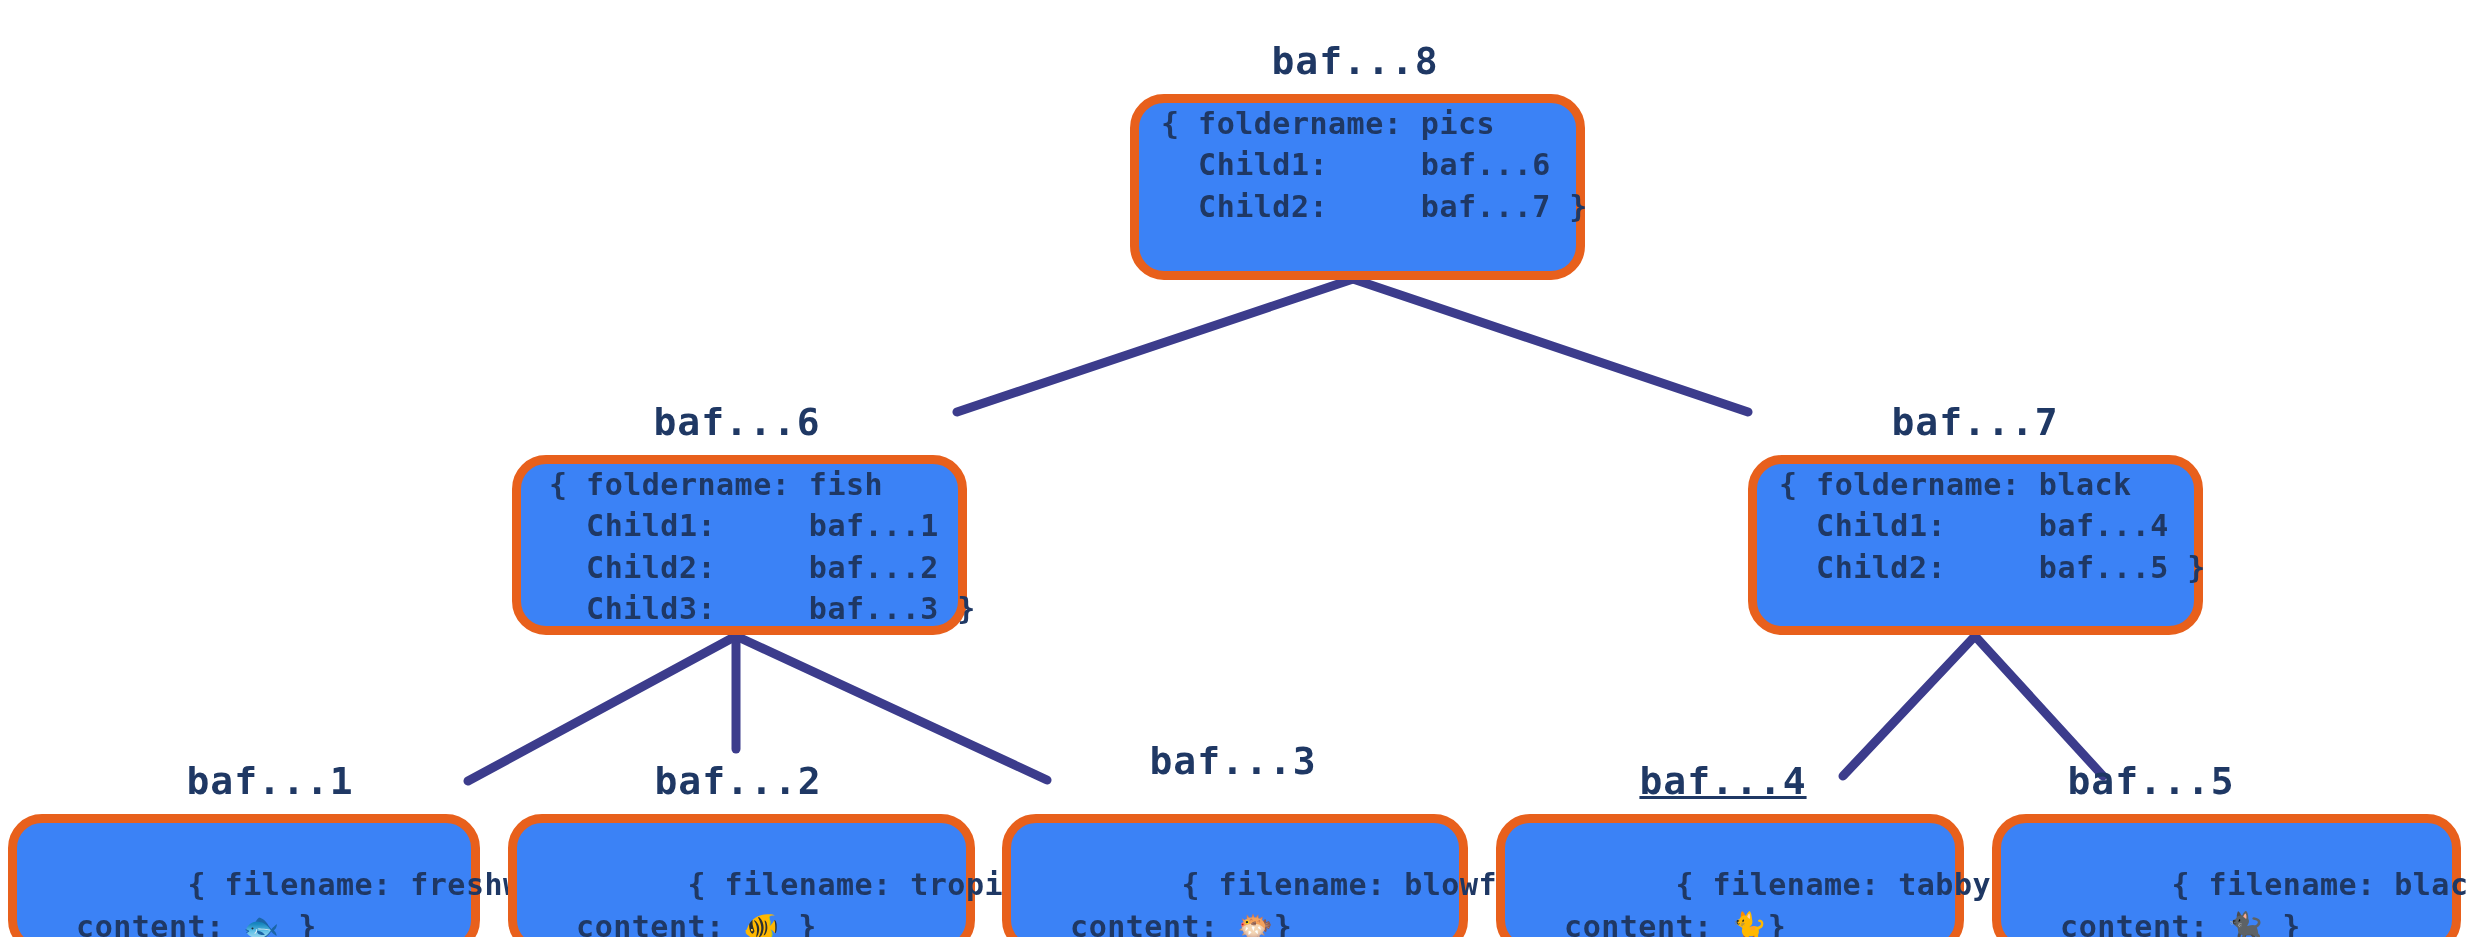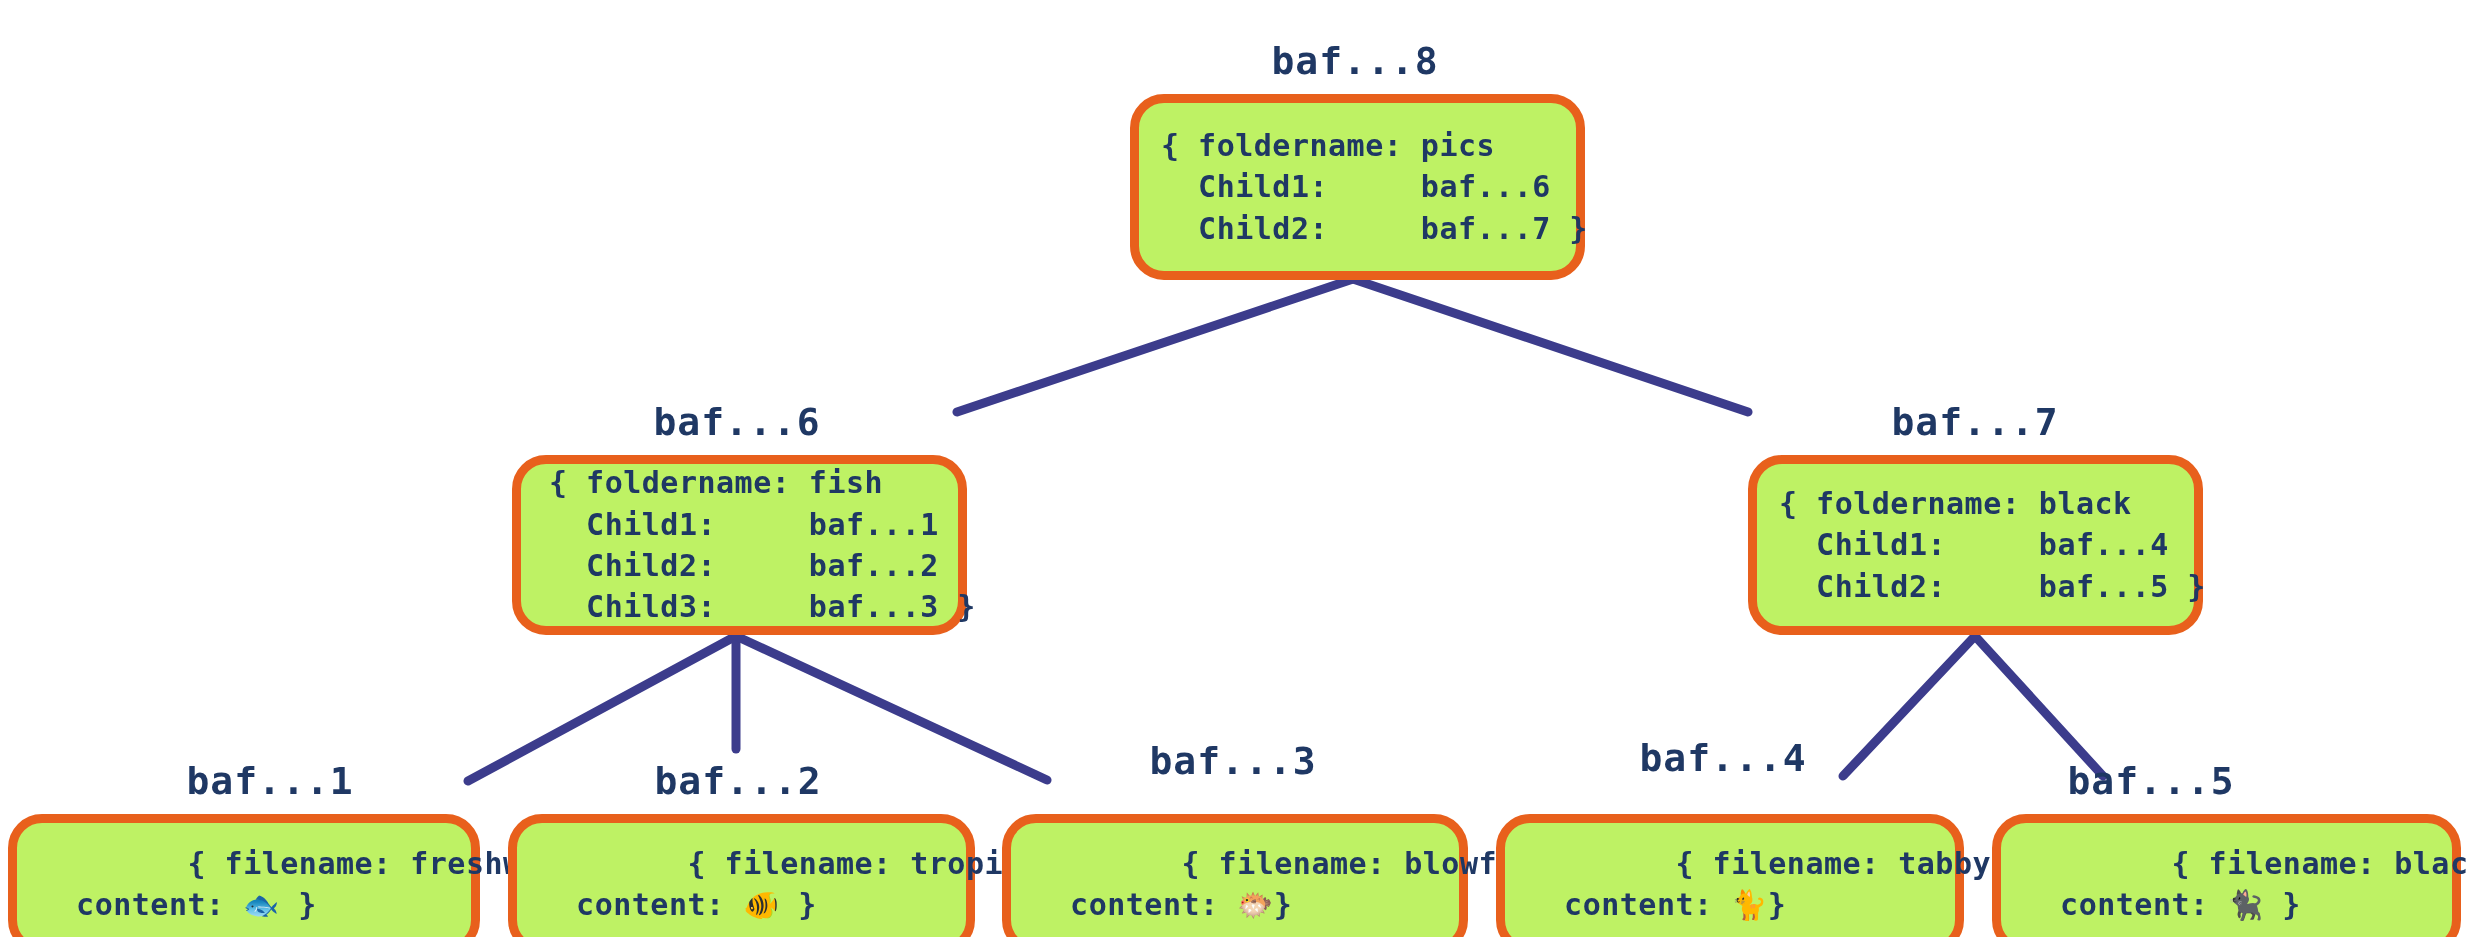--- a/index.html
+++ b/index.html
@@ -33,25 +33,24 @@
     font-family: "DejaVu Sans Mono", "Liberation Mono", monospace;
     font-size: 38px;
     font-weight: 700;
     letter-spacing: 1px;
     white-space: pre;
     text-align: center;
   }
   .node-box {
     position: absolute;
     box-sizing: border-box;
-    background: #bef264;
+    background: #3b82f6;
     border: 9px solid #e8601c;
     border-radius: 34px;
     display: flex;
-    align-items: center;
     justify-content: flex-start;
   }
   .node-text {
     color: #1f3864;
     font-family: "DejaVu Sans Mono", "Liberation Mono", monospace;
     font-size: 30px;
     font-weight: 700;
     line-height: 1.38;
     white-space: pre;
     padding-left: 22px;
@@ -133,21 +132,21 @@
   <div class="node">
     <div class="node-label" style="left:1000px; top:703px; width:466px;text-align:center;">baf...3</div>
     <div class="node-box" style="left:1002px; top:778px; width:466px; height:140px;">
       <div class="node-text">
         <span>{ filename: blowfish.png</span><br><span>  content: </span><span class="emoji">🐡</span><span>}</span>
       </div>
     </div>
   </div>
 
   <div class="node">
-    <div class="node-label" style="left:1498px; top:700px; width:450px;">baf...4</div>
+    <div class="node-label" style="left:1498px; top:723px; width:450px;text-decoration:underline;">baf...4</div>
     <div class="node-box" style="left:1496px; top:778px; width:468px; height:140px;">
       <div class="node-text">
         <span>{ filename: tabby.png</span><br><span>  content: </span><span class="emoji">🐈</span><span>}</span>
       </div>
     </div>
   </div>
 
   <div class="node">
     <div class="node-label" style="left:1918px; top:723px; width:466px;">baf...5</div>
     <div class="node-box" style="left:1992px; top:778px; width:469px; height:140px;">

